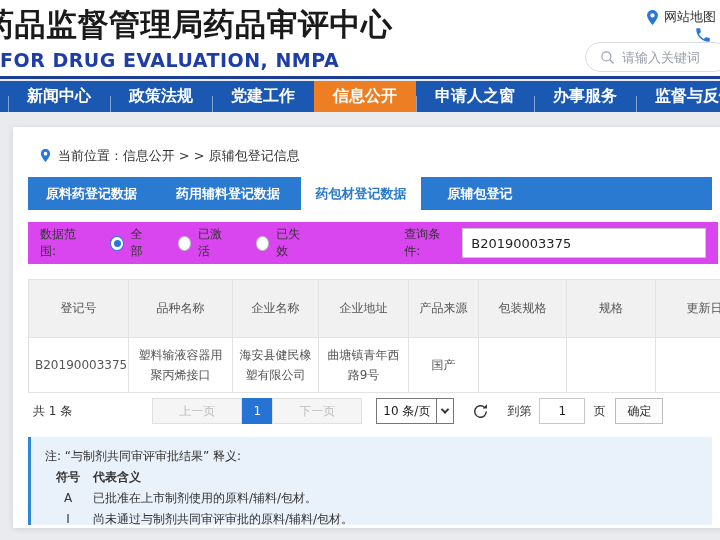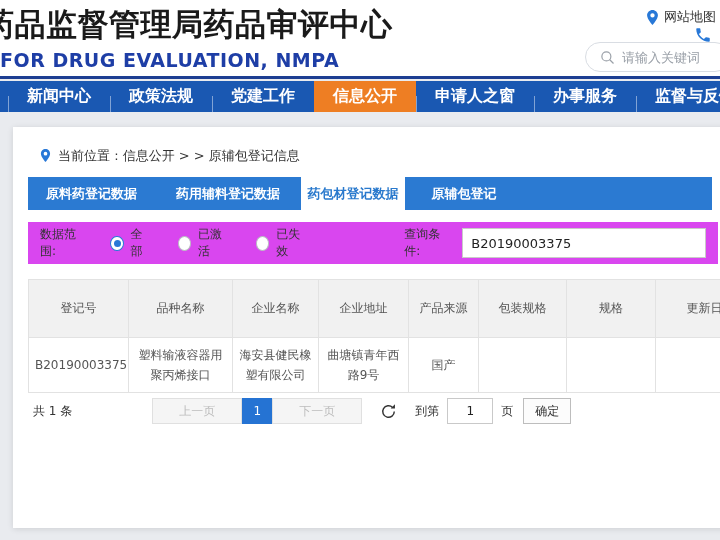--- a/index.html
+++ b/index.html
@@ -134,21 +134,21 @@
         <svg width="11" height="15" viewBox="0 0 24 30">
             <path d="M12 1C6.5 1 2 5.5 2 11c0 7.2 10 18 10 18s10-10.8 10-18C22 5.5 17.5 1 12 1zm0 14a4 4 0 1 1 0-8 4 4 0 0 1 0 8z" fill="#2878d7"></path>
           </svg>
       </span>
       <span>当前位置 : 信息公开 &gt; &gt; 原辅包登记信息</span>
     </div>
 
     <div class="tabbar">
       <div class="tab" style="width:127px">原料药登记数据</div>
       <div class="tab" style="width:146px">药用辅料登记数据</div>
-      <div class="tab active" style="width:104px">药包材登记数据</div>
+      <div class="tab active" style="width:120px">药包材登记数据</div>
       <div class="tab" style="width:118px">原辅包登记</div>
     </div>
 
     <div class="filterbar">
       <span>数据范围:</span>
       <div class="radio-group">
         <div class="radio-opt">
           <span class="radio checked"></span>
           <span>全部</span>
         </div>
@@ -202,27 +202,48 @@
           </tr>
         </tbody>
       </table>
     </div>
 
     <div class="pager">
       <span class="pg-total">共 1 条</span>
       <div class="pg-btn prev">上一页</div>
       <div class="pg-num">1</div>
       <div class="pg-btn">下一页</div>
+      <div class="pg-select">
+        <span class="txt">10 条/页</span>
+        <span class="arrowbox">
+            <span class="chev"></span>
+          </span>
+      </div>
       <span class="refresh">
         <svg width="17" height="17" viewBox="0 0 20 20">
             <path d="M16.8 10a6.8 6.8 0 1 1-2-4.8" fill="none" stroke="#333" stroke-width="1.7"></path>
             <path d="M17.6 1.6v5h-5z" fill="#333"></path>
           </svg>
       </span>
       <span class="goto-label">到第</span>
       <input class="goto-input" type="text" value="1" style="">
       <span class="goto-unit">页</span>
       <button class="confirm-btn">确定</button>
     </div>
 
+    <div class="note">
+      <div class="note-line1">注: “与制剂共同审评审批结果” 释义:</div>
+      <div class="note-row">
+        <span class="note-sym note-head">符号</span>
+        <span class="note-meaning note-head">代表含义</span>
+      </div>
+      <div class="note-row">
+        <span class="note-sym">A</span>
+        <span class="note-meaning">已批准在上市制剂使用的原料/辅料/包材。</span>
+      </div>
+      <div class="note-row">
+        <span class="note-sym">I</span>
+        <span class="note-meaning">尚未通过与制剂共同审评审批的原料/辅料/包材。</span>
+      </div>
+    </div>
 
   </div>
 </div>
 
 </body></html>

